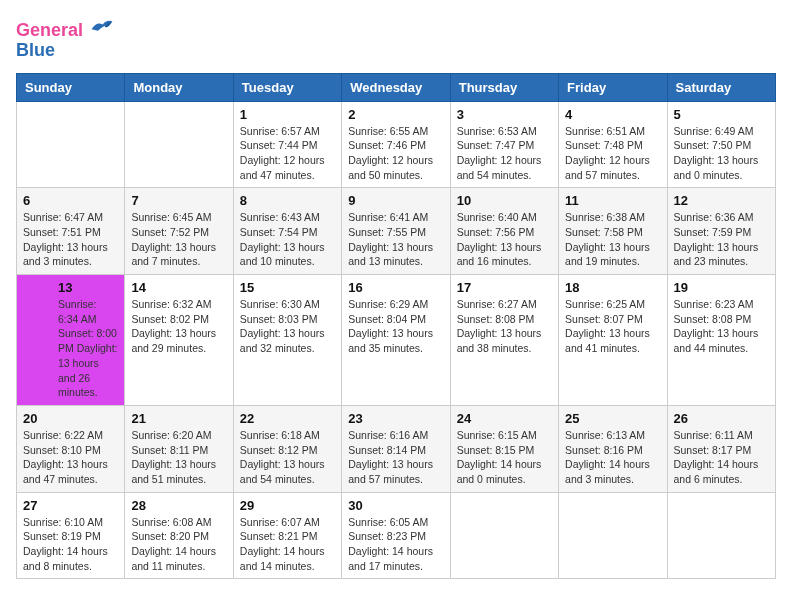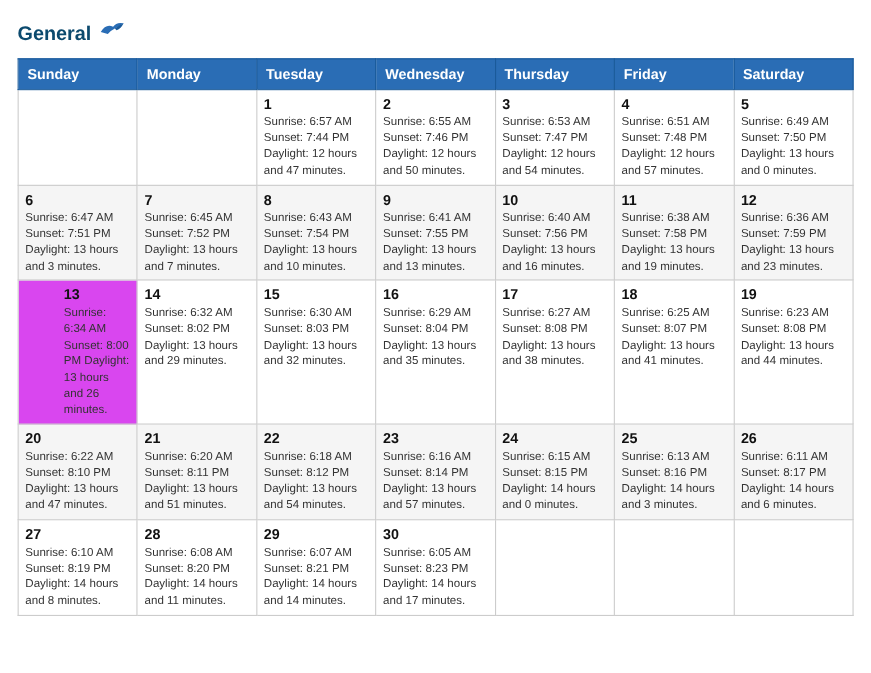--- a/index.html
+++ b/index.html
@@ -21,21 +21,21 @@
       align-items: center;
       gap: 0;
     }
     .logo-text {
       font-size: 18px;
       font-weight: bold;
       color: #1a1a2e;
       line-height: 1.1;
     }
     .logo-text span {
-      color: #0c4a6e;
+      color: #ec4899;
       text-align: center;
     }
     .logo-bird {
       width: 24px;
       height: 20px;
       margin-left: 2px;
     }
     .title-block {
       text-align: right;
     }
@@ -95,20 +95,21 @@
 <div class="header">
   <div class="logo">
     <div>
       <div class="logo-text">
         <span>General</span>
         <svg class="logo-bird" viewBox="0 0 30 20">
           <path d="M2 14 Q8 4 16 8 Q20 2 28 4 Q22 8 18 10 Q14 12 10 16 Z" fill="#2a6db5"></path>
           <path d="M18 10 Q22 6 28 4 Q25 10 20 12 Z" fill="#1a5a9a"></path>
         </svg>
       </div>
+      <div class="logo-text" style="color:#2a6db5; font-size:18px; font-weight:bold;">Blue</div>
     </div>
   </div>
   <div class="title-block">
     <div class="month-title"></div>
     <div class="location"></div>
   </div>
 </div>
 
 <table class="calendar">
   <thead>

